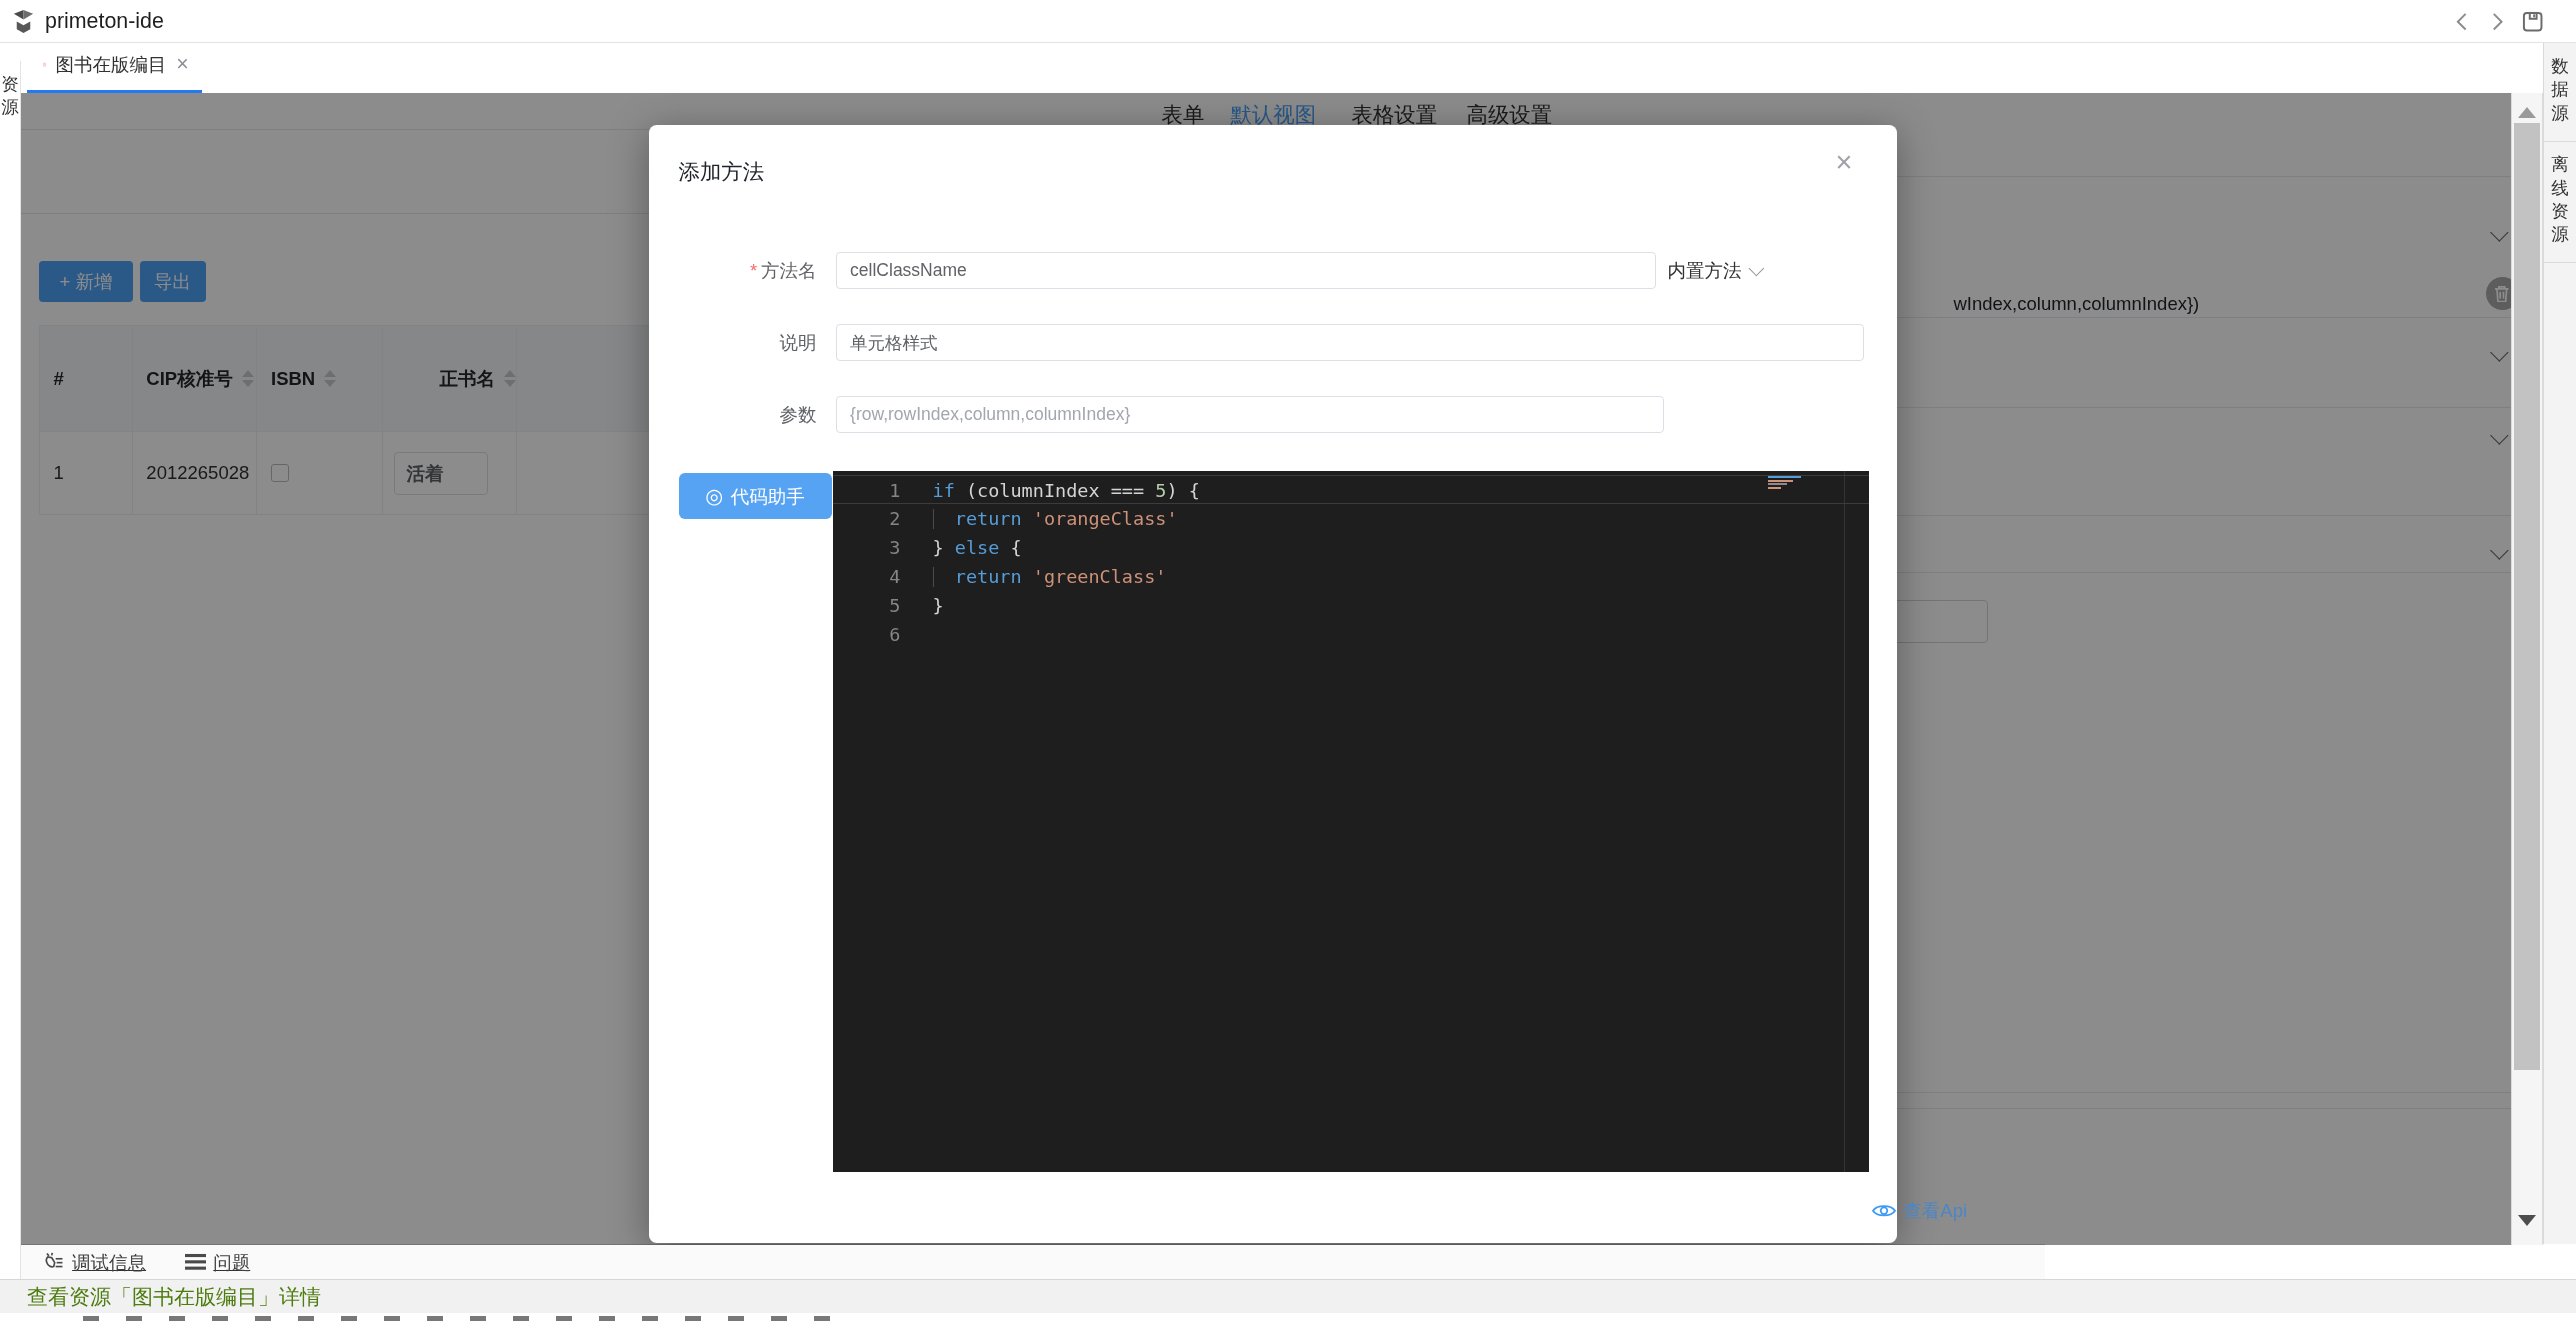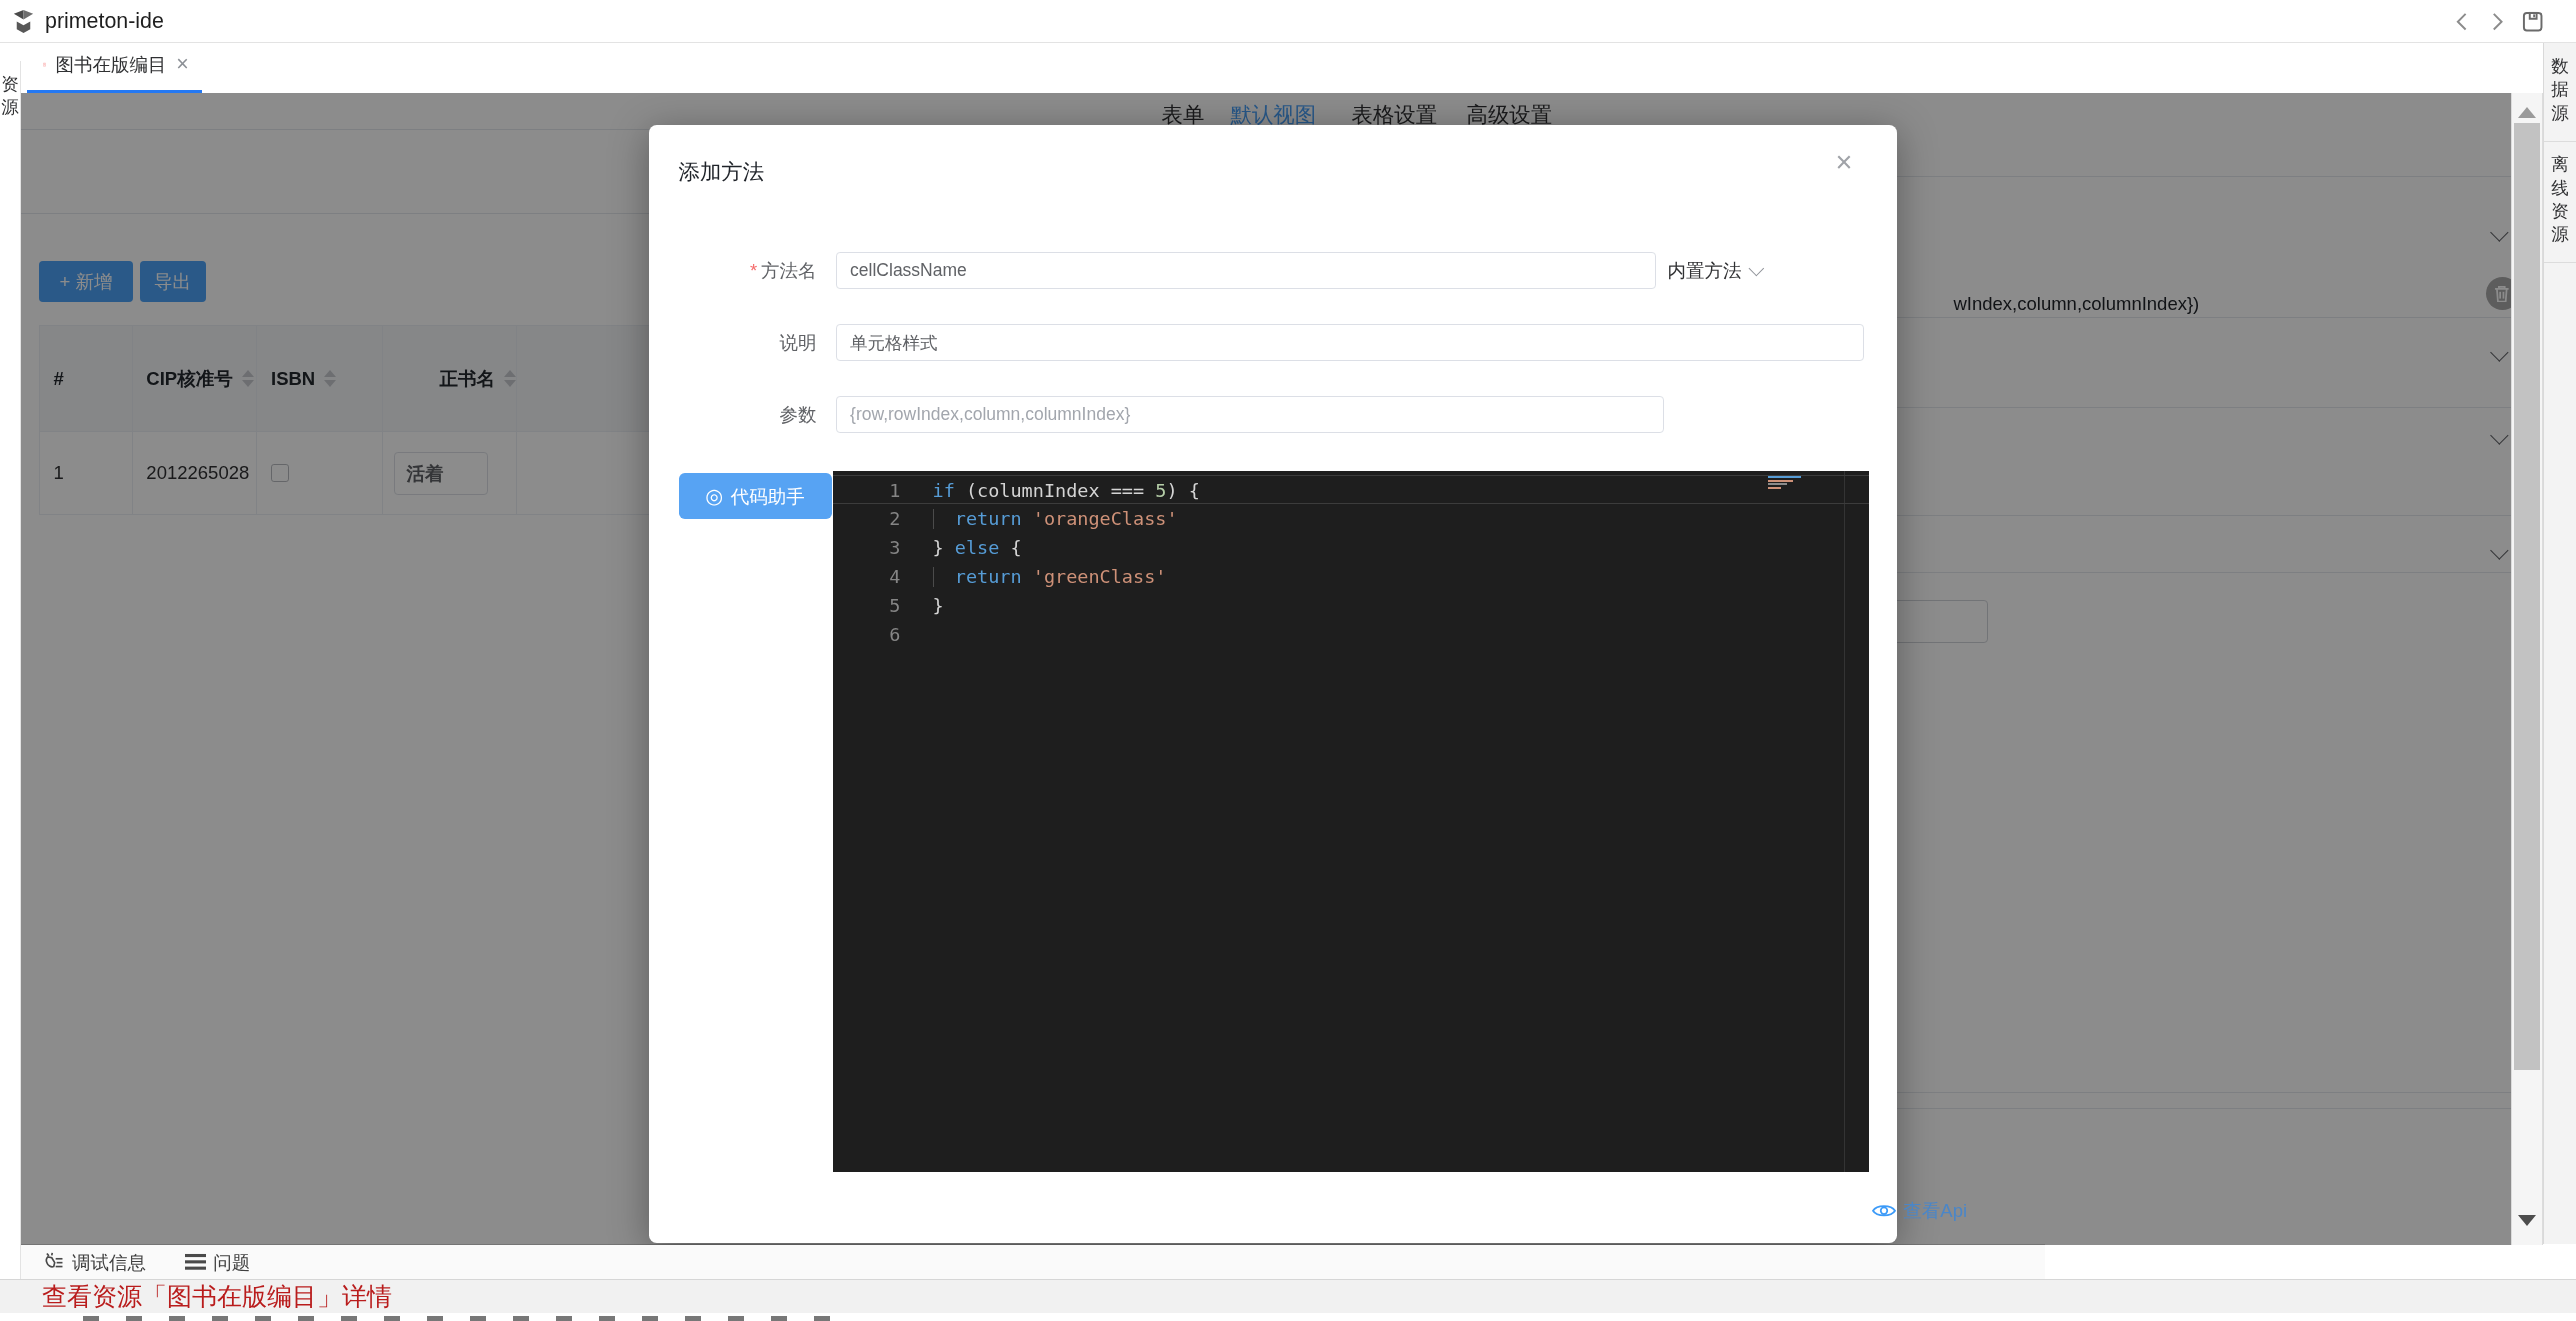--- a/index.html
+++ b/index.html
@@ -102,26 +102,26 @@
     border-left:9.7px solid transparent; border-right:9.7px solid transparent; border-bottom:11.7px solid #9a9a9a; cursor:pointer; }
   .vs-thumb { position:absolute; left:1.9px; top:30px; width:26px; height:947px; background:#c2c2c2; cursor:grab; }
   .vs-dn { position:absolute; left:5.8px; top:1122px; width:0; height:0;
     border-left:9.7px solid transparent; border-right:9.7px solid transparent; border-top:11.7px solid #4d4d4d; cursor:pointer; }
   
   .right-rail { position:absolute; left:2543px; top:43px; width:33px; height:1201px;
     background:#f3f3f3; border-left:1px solid #d9d9d9; }
   .rail-item { padding:11.7px 0 15.6px 0; border-bottom:1px solid #dcdcdc; cursor:pointer; }
   
   .toolbar { position:absolute; left:20.5px; top:1244px; width:2024px; height:35px; background:#fafafa;
-    border-top:1px solid #d4d4d4; display:flex; align-items:center; }
+    border-top:1px solid #d4d4d4; display:flex; align-items:center;text-decoration:underline; }
   .tool-item { display:flex; align-items:center; gap:6.8px; margin-left:23.4px; font-size:18.5px; color:#3f3f3f; cursor:pointer; }
   .tool-item + .tool-item { margin-left:39px; }
   .statusbar { position:absolute; left:0; top:1279px; width:2576px; height:34px; background:#f1f1f1;
     border-top:1px solid #d6d6d6; display:flex; align-items:center; }
-  .status-text { margin-left:42px; font-size:25px; color:#b91c1c; }
+  .status-text { margin-left:27px; font-size:21px; color:#4d7c0f; }
   .cutoff-row { position:absolute; left:83px; top:1316px; width:760px; height:4.9px; opacity:.75;
     background:repeating-linear-gradient(90deg,#4a4a4a 0 15.6px, transparent 15.6px 43px); }
 </style>
 </head>
 <body>
 
 <div class="screen">
 
   <div class="titlebar">
     <svg class="logo" viewBox="0 0 28 28">

